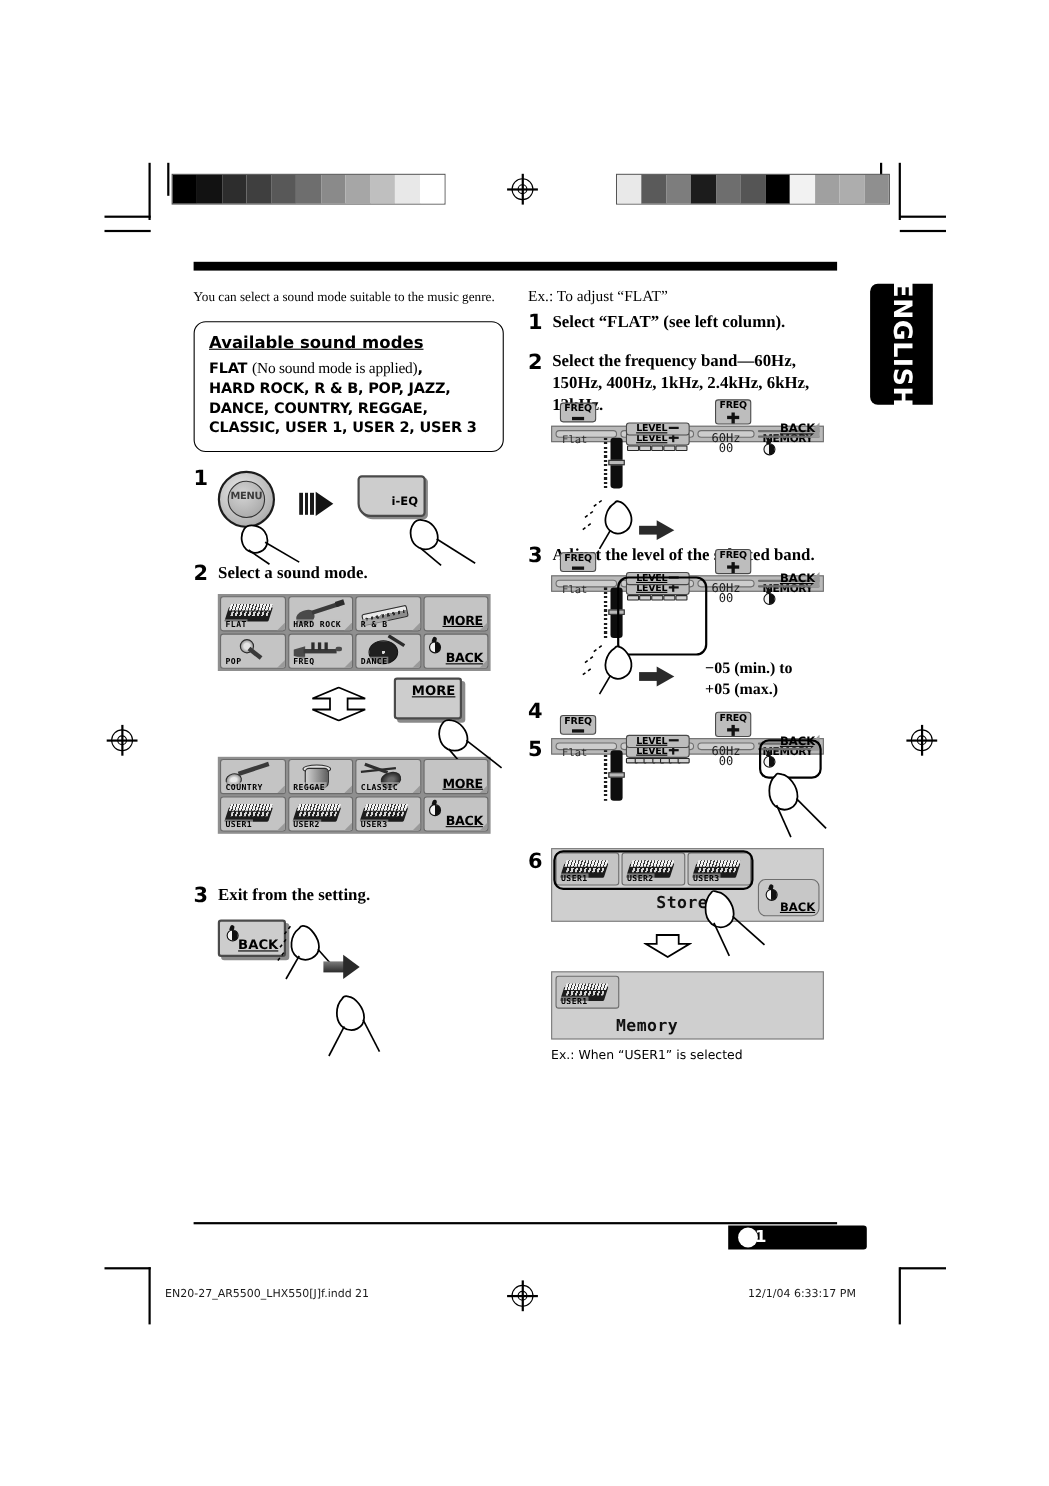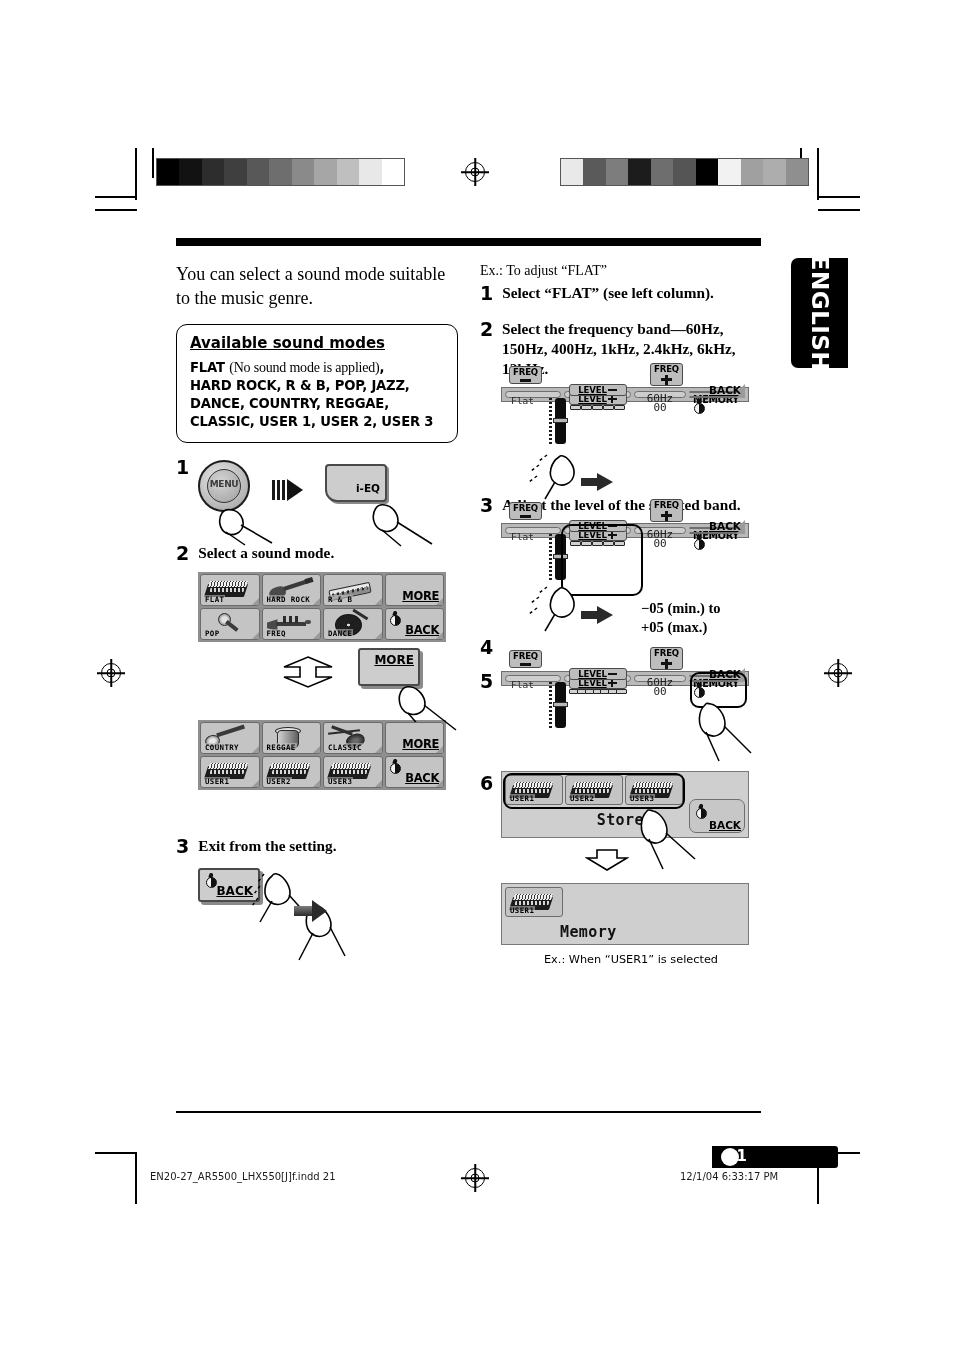--- a/index.html
+++ b/index.html
@@ -59,21 +59,21 @@
     font-size: 18.5px;
     line-height: 1.30;
     color: #000;
     letter-spacing: -0.3px;
   }
   .sect-head.center { text-align: center; }
   .sect-head .l2 { display: block; }
 
   .body-text {
     font-family: "Liberation Serif", serif;
-    font-size: 18px;
+    font-size: 12px;
     line-height: 1.33;
     margin-top: 9px;
   }
 
   
   .info-box {
     margin-top: 13px;
     border: 1.7px solid #000;
     border-radius: 11px;
     padding: 9px 11px 11px 13px;
@@ -579,21 +579,21 @@
     font-size: 15px; font-weight: bold; color: #111;
     text-align: center;
     padding: 6px 0 8px 0;
     letter-spacing: 0.4px;
   }
   .prompt-text.left-ind { text-align: left; padding-left: 58px; }
 
   .caption {
     font-family: "DejaVu Sans", sans-serif;
     font-size: 11.3px;
-    text-align: center;
+    text-align: left;
     margin-top: 8px;
   }
 
   .range-note {
     font-family: "Liberation Serif", serif;
     font-weight: bold; font-size: 14.5px; line-height: 1.3;
   }
 
   
   .lang-tab {
@@ -614,24 +614,23 @@
     letter-spacing: 0.5px;
     white-space: nowrap;
   }
 
   
   .bot-rule {
     position: absolute; left: 176px; top: 1111px;
     width: 585px; height: 2px; background: #000;
   }
   .pagenum-bar {
-    position: absolute; left: 712px; top: 1114px;
+    position: absolute; left: 662px; top: 1114px;
     width: 126px; height: 22px; background: #000;
     border-radius: 0 3px 3px 0;
-    margin-top: 32px;
   }
   .pagenum-bar .badge {
     position: absolute; left: 9px; top: 2px;
     width: 18px; height: 18px; border-radius: 50%;
     background: #fff;
   }
   .pagenum-bar .num {
     position: absolute; left: 14px; top: 1px;
     color: #fff;
     font-family: "DejaVu Sans", sans-serif;

